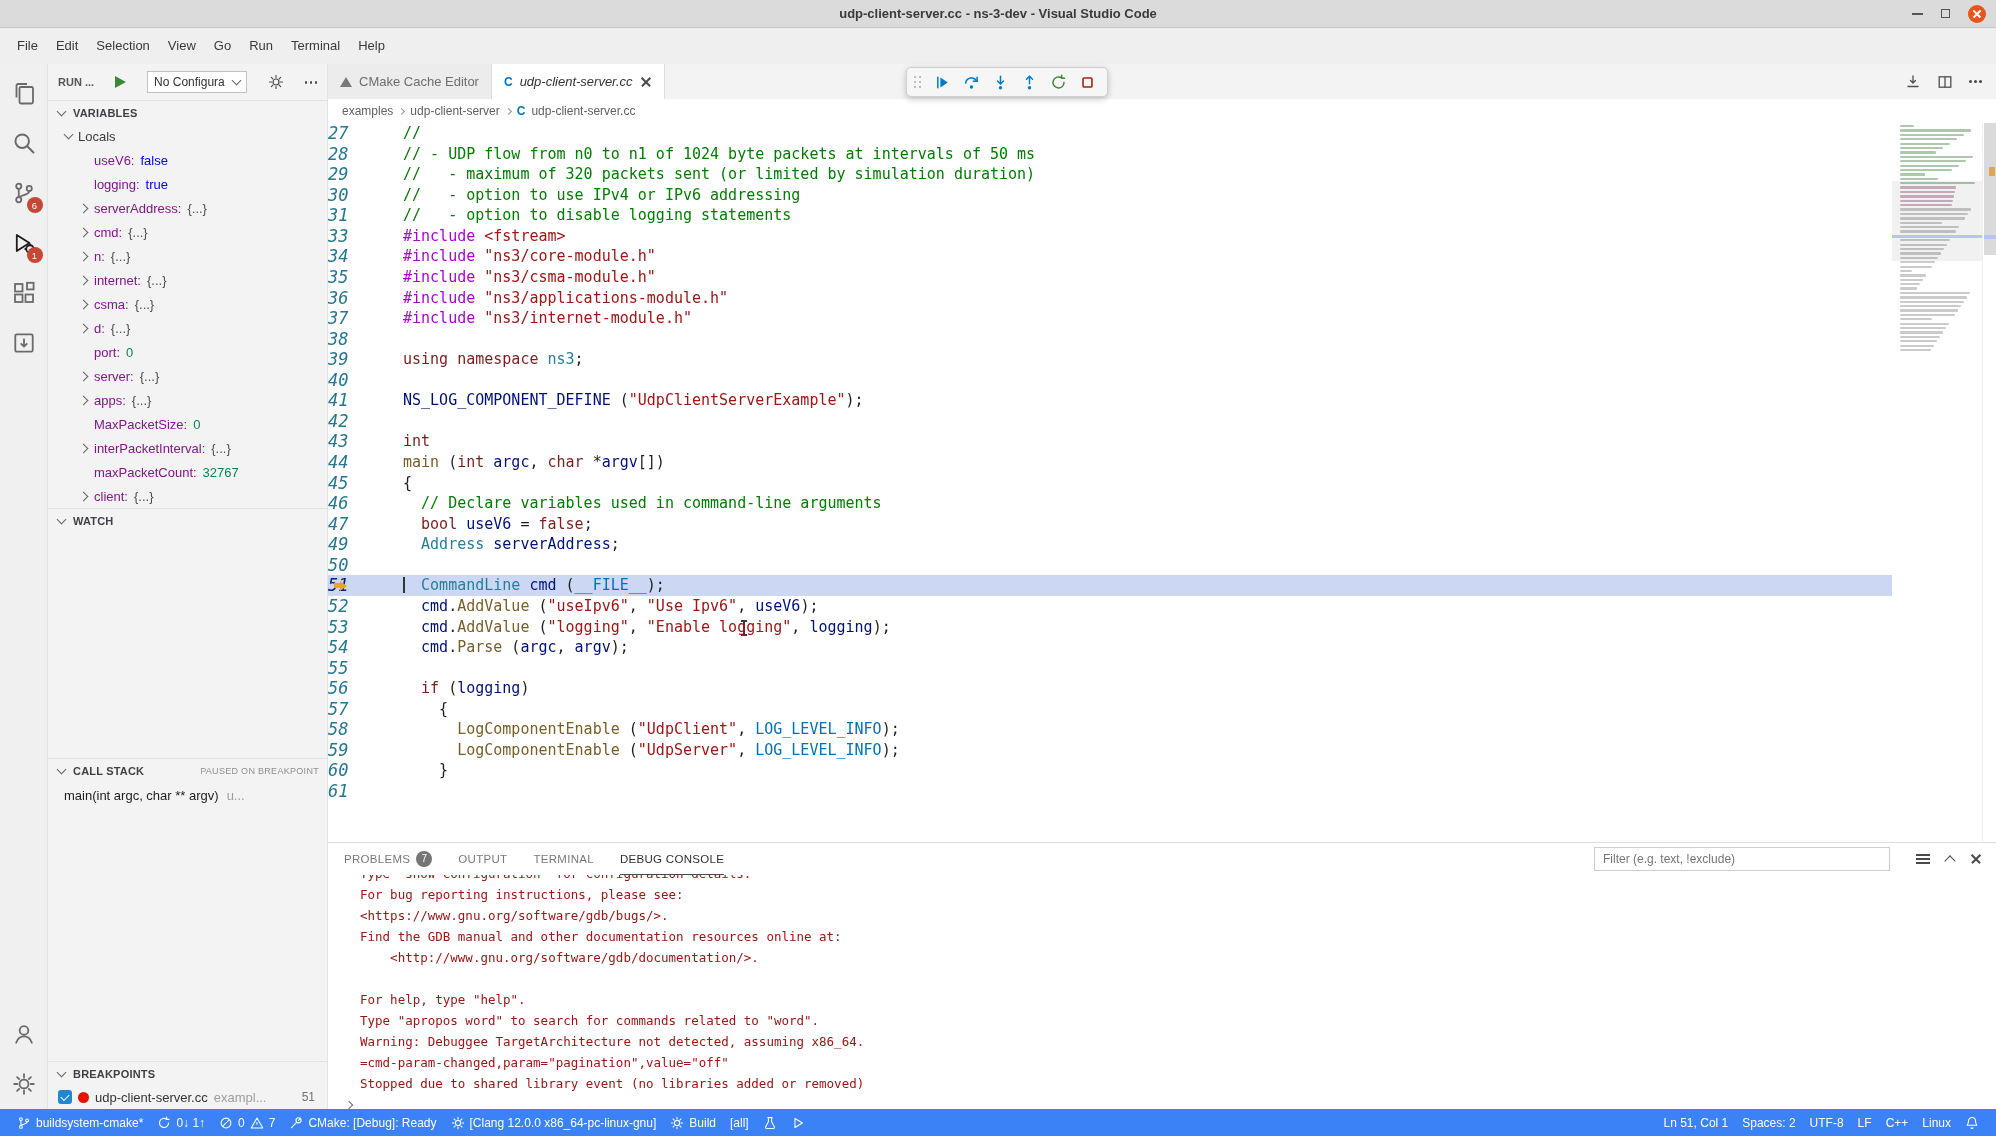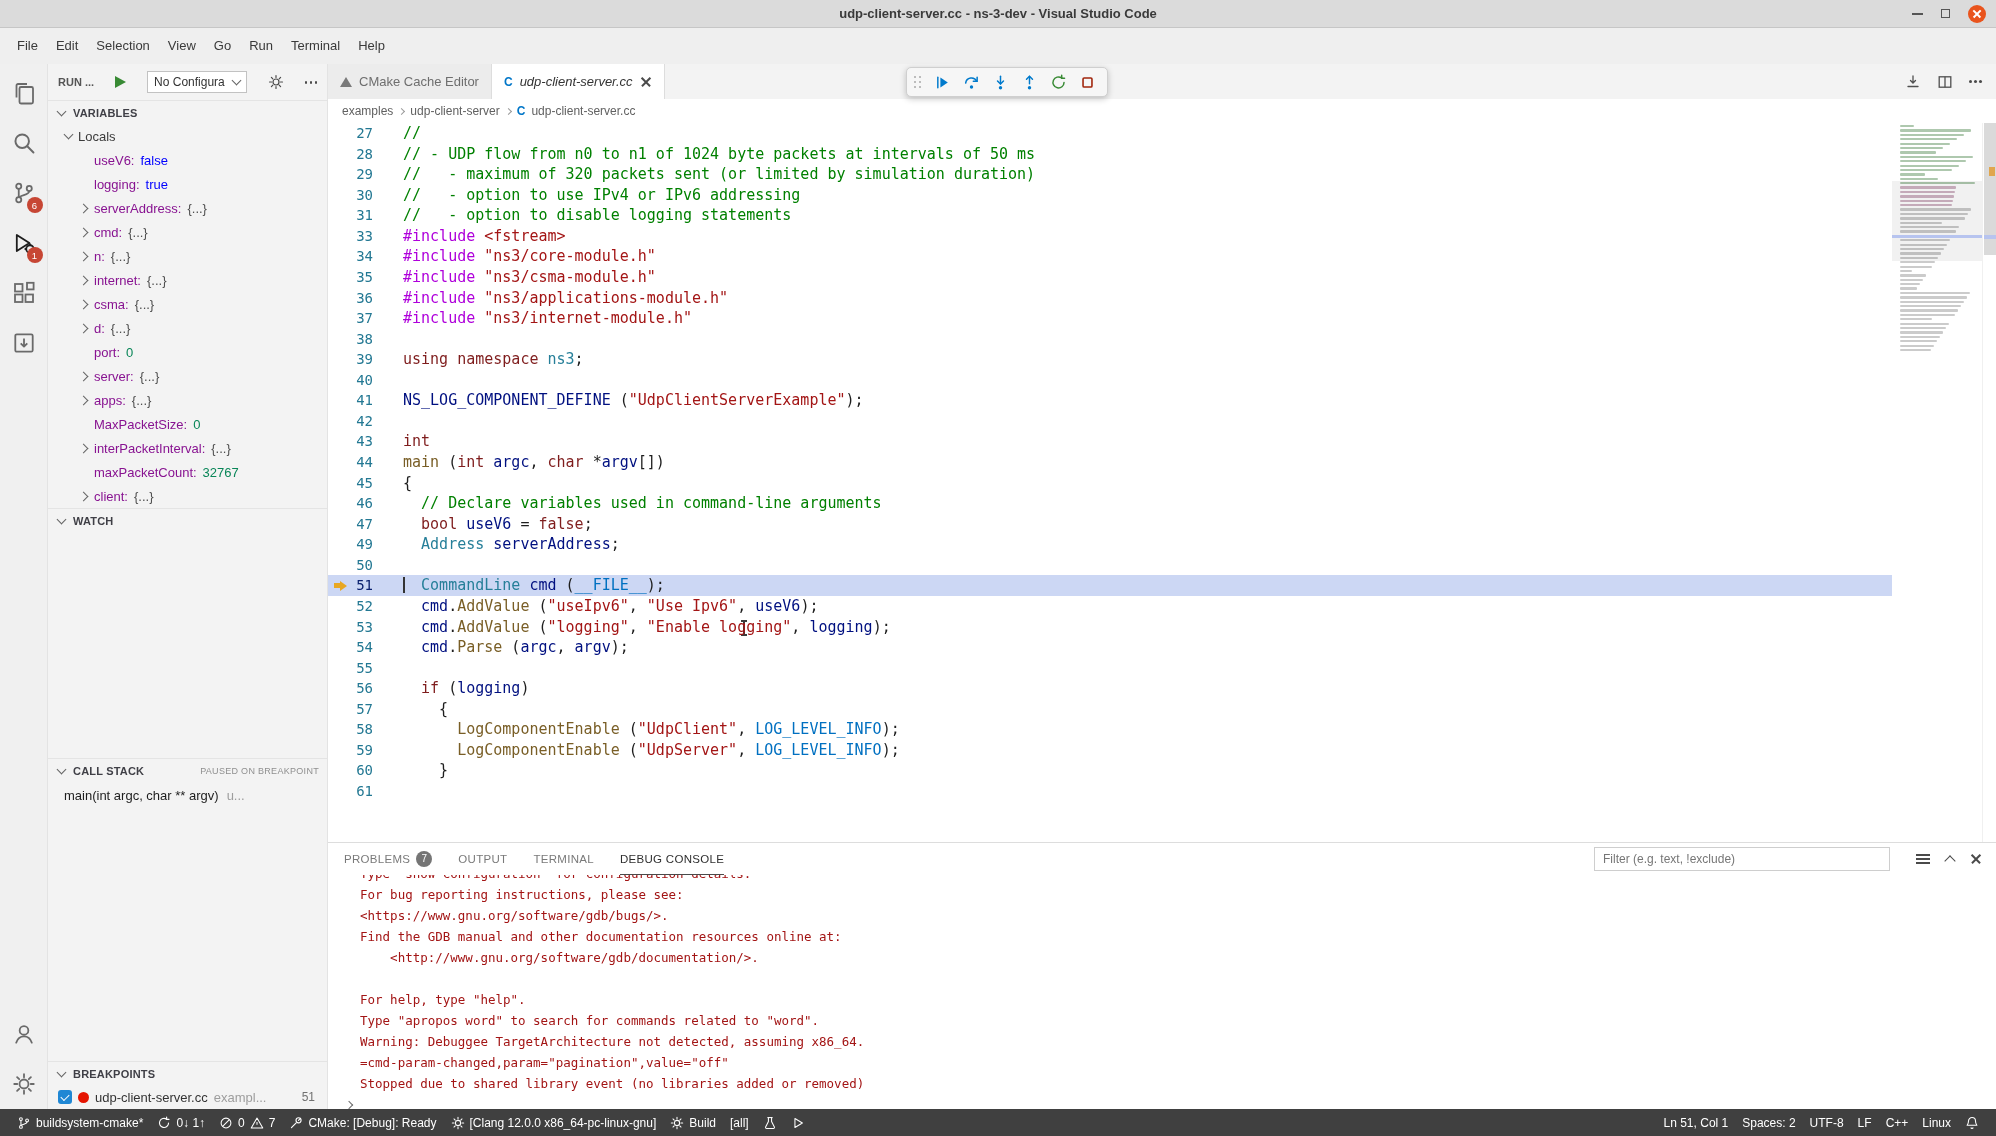--- a/index.html
+++ b/index.html
@@ -95,21 +95,21 @@
   .grip { width:9px; height:12px; position:relative; margin-right:3px; }
   .grip::before { content:""; position:absolute; width:2px; height:2px; border-radius:50%; background:#a8a8a8;
     box-shadow:0 5px 0 #a8a8a8, 0 10px 0 #a8a8a8, 5px 0 0 #a8a8a8, 5px 5px 0 #a8a8a8, 5px 10px 0 #a8a8a8; }
   .c-blue { color:#007acc; } .c-green { color:#388a34; } .c-red { color:#a1260d; }
 
   
   .code-wrap { flex:1 1 auto; display:flex; position:relative; background:#fff; overflow:hidden; }
   .code-scroll { flex:1; overflow:hidden; position:relative; }
   .code-line { display:flex; height:20.57px; line-height:20.57px; font-family:"DejaVu Sans Mono",monospace; font-size:15px; white-space:pre; position:relative; }
   .code-line.current { background:#ccd7f4; }
-  .ln { flex:0 0 45px; text-align:right; color:#237893; font-size:14px; }
+  .ln { flex:0 0 45px; color:#237893; font-size:17px;font-style:italic; }
   .current .ln { color:#0b216f; }
   .lt { padding-left:30px; }
   .tk-cmt { color:#008000; } .tk-kw { color:#7f1d1d; } .tk-pre { color:#af00db; }
   .tk-str { color:#a31515; } .tk-type { color:#267f99; } .tk-fn { color:#795e26; }
   .tk-var { color:#001080; } .tk-const { color:#0070c1; } .tk-plain { color:#1e1e1e; }
   .stack-arrow { position:absolute; left:6px; top:8px; width:6px; height:4.5px; background:#e8a723; }
   .stack-arrow::after { content:""; position:absolute; left:6px; top:-2.8px; border-left:7px solid #e8a723; border-top:5px solid transparent; border-bottom:5px solid transparent; }
   .caret { position:absolute; left:75px; top:2px; width:1.6px; height:16px; background:#333; }
   .ibeam { position:absolute; left:415px; top:498px; width:1.6px; height:14px; background:#3c3c3c; }
   .ibeam::before,.ibeam::after { content:""; position:absolute; left:-2.4px; width:6.4px; height:1.6px; background:#3c3c3c; }
@@ -136,21 +136,21 @@
   .lines-icon { width:14px; height:1.5px; background:#4a4a4a; box-shadow:0 4px 0 #4a4a4a, 0 8px 0 #4a4a4a; margin-top:-8px; }
   .chev-up-ic { width:8px; height:8px; border-left:1.5px solid #4a4a4a; border-top:1.5px solid #4a4a4a; transform:rotate(45deg); margin-top:3px; }
 
   .console { flex:1; overflow:hidden; padding-left:32px; font-family:"DejaVu Sans Mono",monospace; font-size:12.5px; color:#a31515; }
   .console-line { height:21px; line-height:21px; white-space:pre; }
   .console-line.clipped { margin-top:-12px; }
   .console-prompt { display:flex; align-items:center; height:22px; margin-left:-14px; }
   .prompt-chev { width:6px; height:6px; border-right:1.5px solid #6a6a6a; border-top:1.5px solid #6a6a6a; transform:rotate(45deg); }
 
   
-  .statusbar { height:27px; background:#404040; display:flex; align-items:center; color:#fff; font-size:12px; padding:0 10px; }
+  .statusbar { height:27px; background:#3b82f6; display:flex; align-items:center; color:#fff; font-size:12px; padding:0 10px; }
   .sb-left { display:flex; align-items:center; height:100%; }
   .sb-right { margin-left:auto; display:flex; align-items:center; height:100%; }
   .sb-item { display:flex; align-items:center; gap:5px; padding:0 7px; height:100%; white-space:nowrap; }
   .sb-ic svg { width:14px; height:14px; display:block; }
 </style>
 </head>
 <body>
 
 <div class="titlebar">
   <span class="title-text">udp-client-server.cc - ns-3-dev - Visual Studio Code</span>

